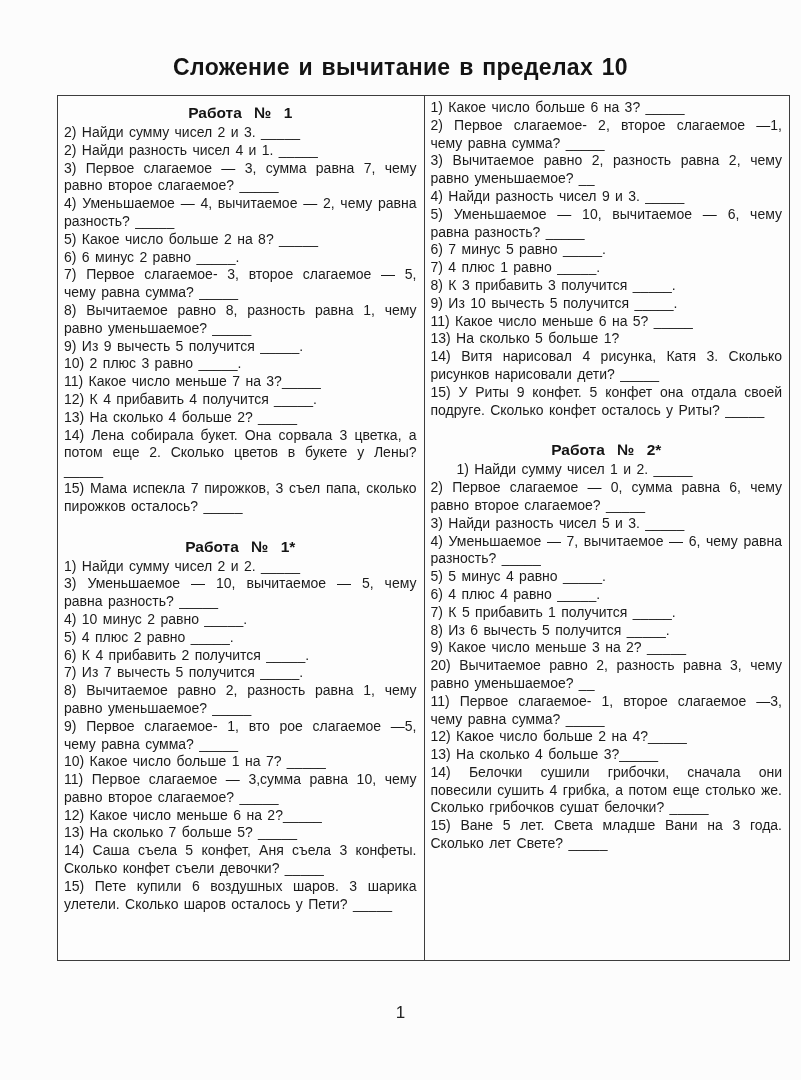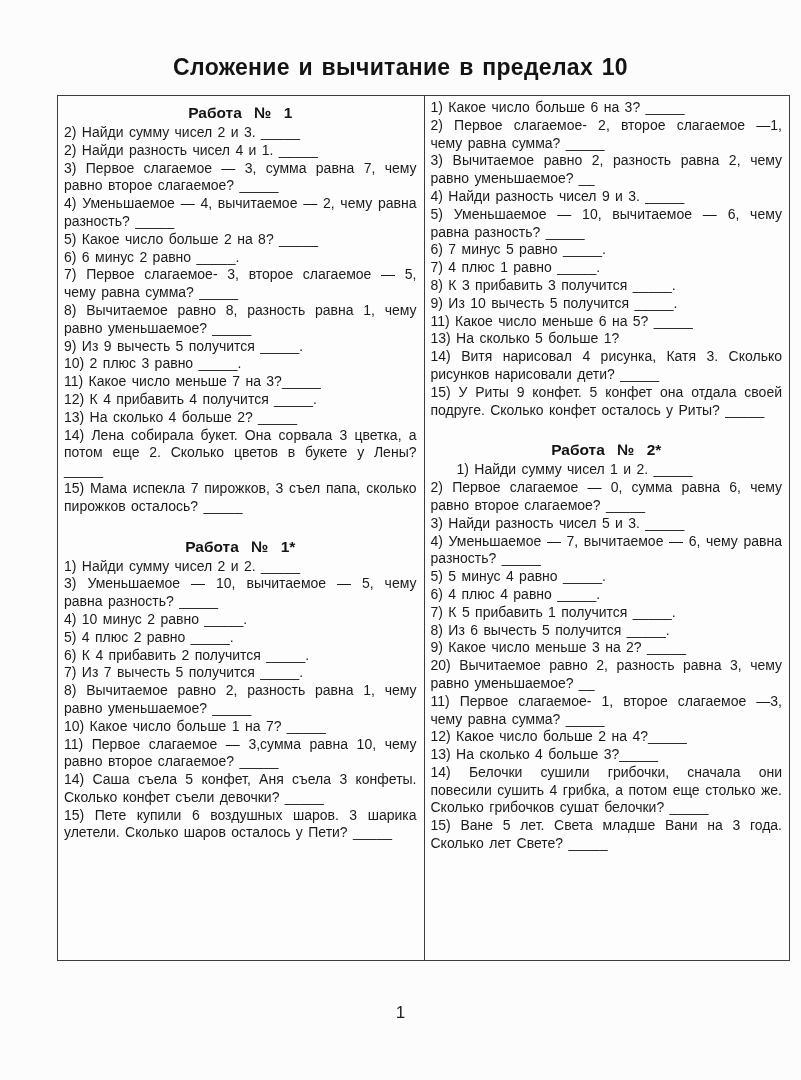--- a/index.html
+++ b/index.html
@@ -97,22 +97,25 @@
       <section class="work work-gap">
         <h2 class="work-title">Работа № 1*</h2>
         <div class="items">
             <p class="item">1) Найди сумму чисел 2 и 2. _____</p>
             <p class="item">3) Уменьшаемое — 10, вычитаемое — 5, чему равна разность? _____</p>
             <p class="item">4) 10 минус 2 равно _____.</p>
             <p class="item">5) 4 плюс 2 равно _____.</p>
             <p class="item">6) К 4 прибавить 2 получится _____.</p>
             <p class="item">7) Из 7 вычесть 5 получится _____.</p>
             <p class="item">8) Вычитаемое равно 2, разность равна 1, чему равно уменьшаемое? _____</p>
+            <p class="item">9) Первое слагаемое- 1, вто рое слагаемое —5, чему равна сумма? _____</p>
             <p class="item">10) Какое число больше 1 на 7? _____</p>
             <p class="item">11) Первое слагаемое — 3,сумма равна 10, чему равно второе слагаемое? _____</p>
+            <p class="item">12) Какое число меньше 6 на 2?_____</p>
+            <p class="item">13) На сколько 7 больше 5? _____</p>
             <p class="item">14) Саша съела 5 конфет, Аня съела 3 конфеты. Сколько конфет съели девочки? _____</p>
             <p class="item">15) Пете купили 6 воздушных шаров. 3 шарика улетели. Сколько шаров осталось у Пети? _____</p>
           </div>
       </section>
     </div>
 
     <div class="col">
       <section class="work">
         <div class="items">
             <p class="item">1) Какое число больше 6 на 3? _____</p>

